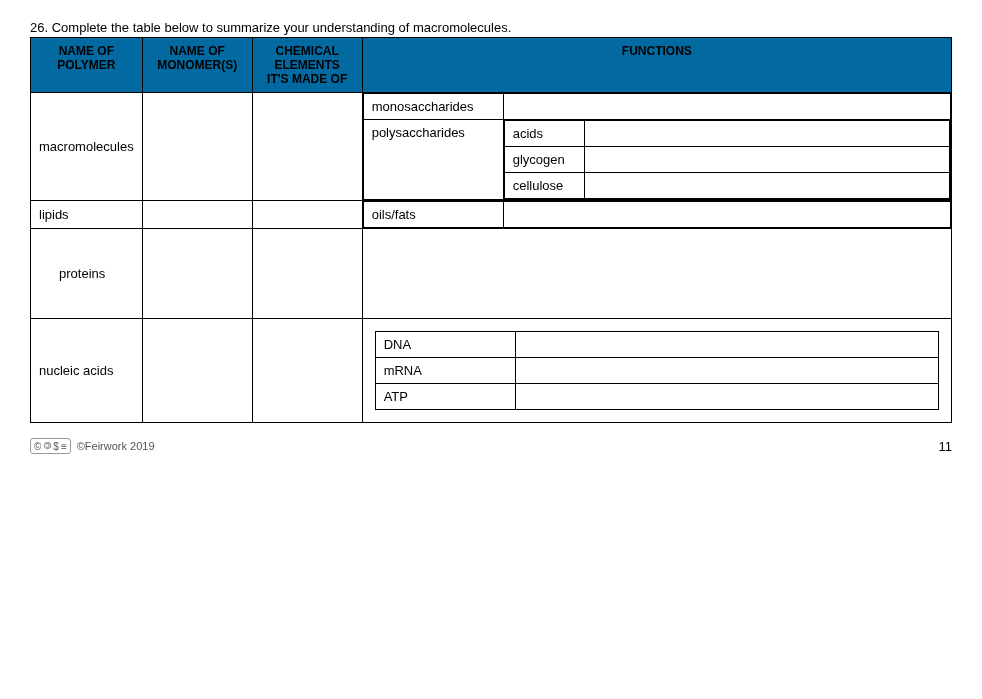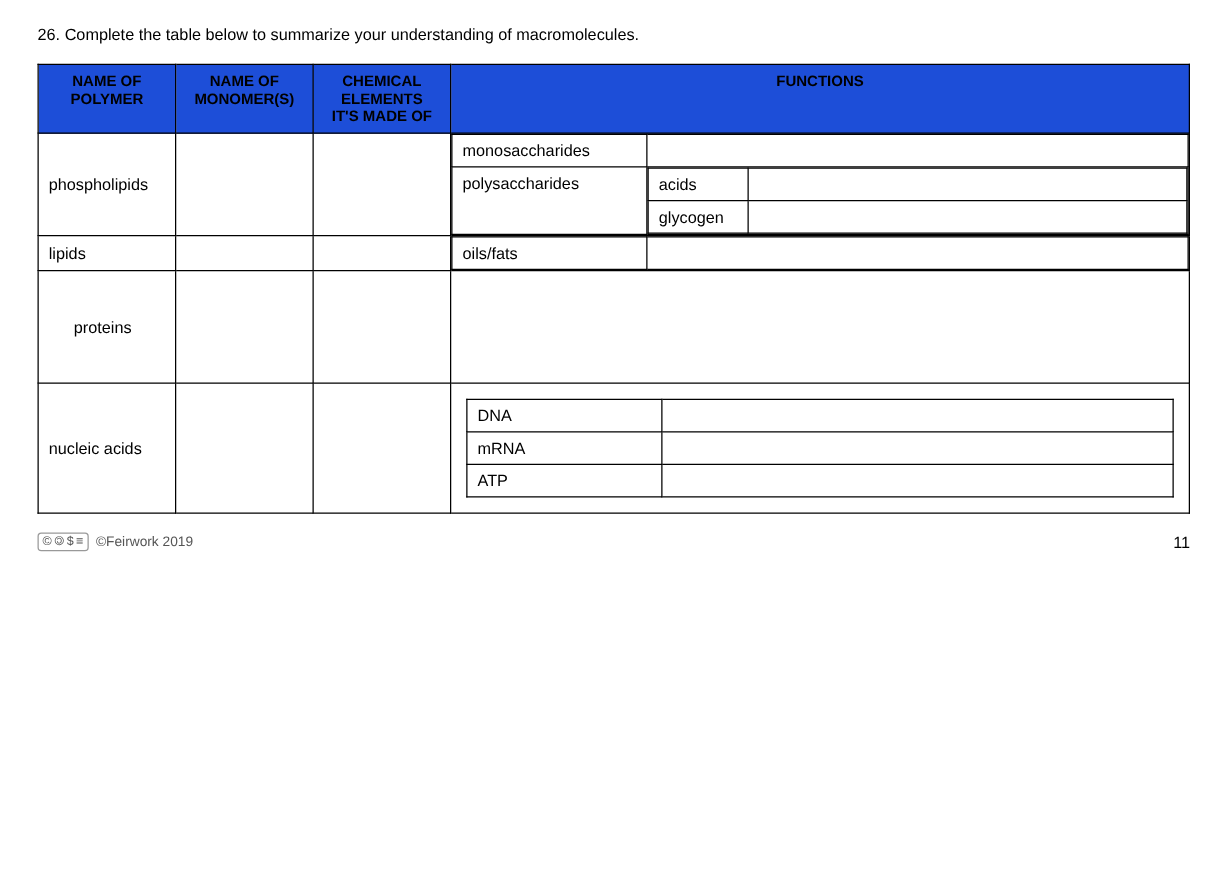--- a/index.html
+++ b/index.html
@@ -5,54 +5,54 @@
     * { box-sizing: border-box; margin: 0; padding: 0; }
     body {
       background: #fff;
       font-family: Arial, sans-serif;
       font-size: 13px;
       color: #000;
       padding: 20px 30px;
     }
     .question-text {
       font-size: 13px;
-      margin-bottom: 16px;
+      margin-bottom: 2px;
     }
     table {
       border-collapse: collapse;
       width: 100%;
     }
     th, td {
       border: 1.5px solid #000;
       padding: 6px 8px;
       vertical-align: top;
     }
     th {
       font-weight: bold;
       text-transform: uppercase;
       font-size: 12px;
-      background: #1d4ed8;
+      background: #0369a1;
     }
     .col-polymer { width: 110px; }
     .col-monomer { width: 110px; }
     .col-chemical { width: 110px; }
     .col-functions { width: auto; }
 
     
     .sub-table {
       border-collapse: collapse;
       width: 100%;
       margin: 0;
     }
     .sub-table td {
       border: 1px solid #000;
       padding: 5px 8px;
       vertical-align: middle;
     }
-    .sub-table .sub-name { width: 156px; }
+    .sub-table .sub-name { width: 140px; }
     .sub-table .sub-blank { width: auto; }
 
     
     .subsub-table {
       border-collapse: collapse;
       width: 100%;
     }
     .subsub-table td {
       border: 1px solid #000;
       padding: 5px 8px;
@@ -102,21 +102,21 @@
     <tr>
       <th class="col-polymer">NAME OF<br>POLYMER</th>
       <th class="col-monomer">NAME OF<br>MONOMER(S)</th>
       <th class="col-chemical">CHEMICAL<br>ELEMENTS<br>IT'S MADE OF</th>
       <th class="col-functions">FUNCTIONS</th>
     </tr>
   </thead>
   <tbody id="table-body">
 
     <tr>
-      <td class="polymer-cell" style="vertical-align:middle;">phospholipids</td>
+      <td class="polymer-cell" style="vertical-align:middle;">macromolecules</td>
       <td></td>
       <td></td>
       <td style="padding:0;">
         <table class="sub-table">
           <tbody>
               <tr>
             <td class="sub-name">monosaccharides</td>
             <td class="sub-blank"></td>
           </tr>
           <tr>
@@ -127,20 +127,24 @@
               <table class="subsub-table">
                 <tbody>
                       <tr>
                   <td style="width:80px;">acids</td>
                   <td></td>
                 </tr>
                 <tr>
                   <td>glycogen</td>
                   <td></td>
                 </tr>
+                <tr>
+                  <td>cellulose</td>
+                  <td></td>
+                </tr>
               </tbody>
                   </table>
             </td>
           </tr>
         </tbody>
           </table>
       </td>
     </tr>
 
     <tr>

